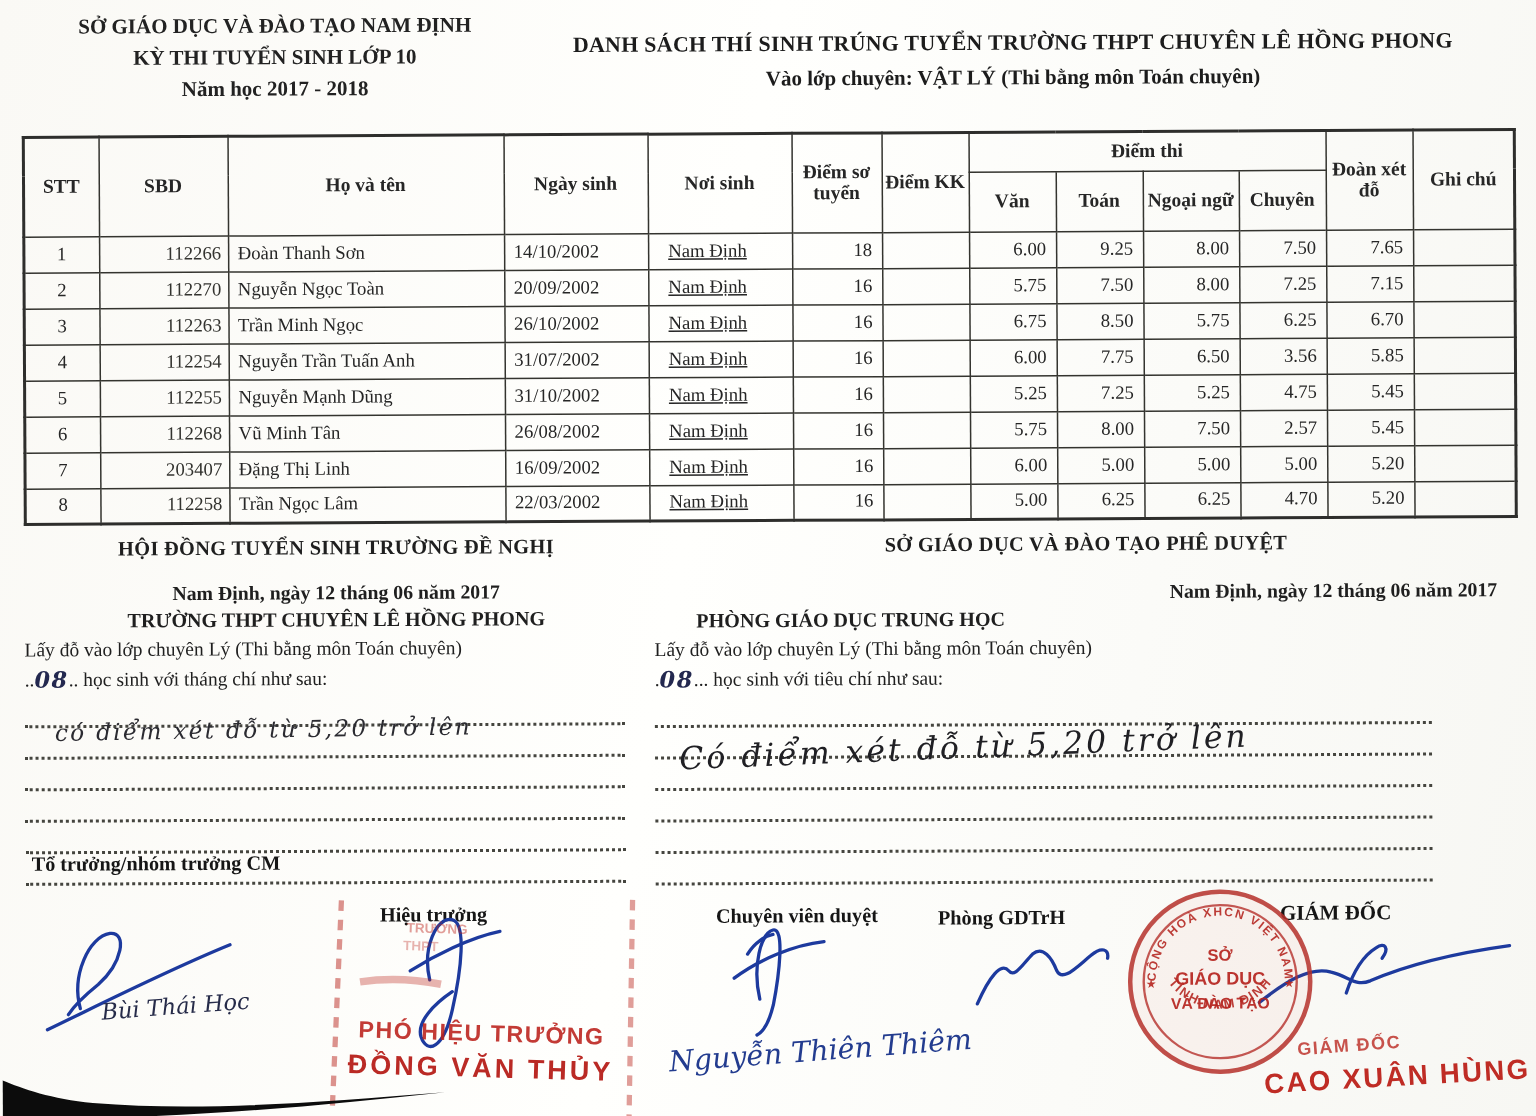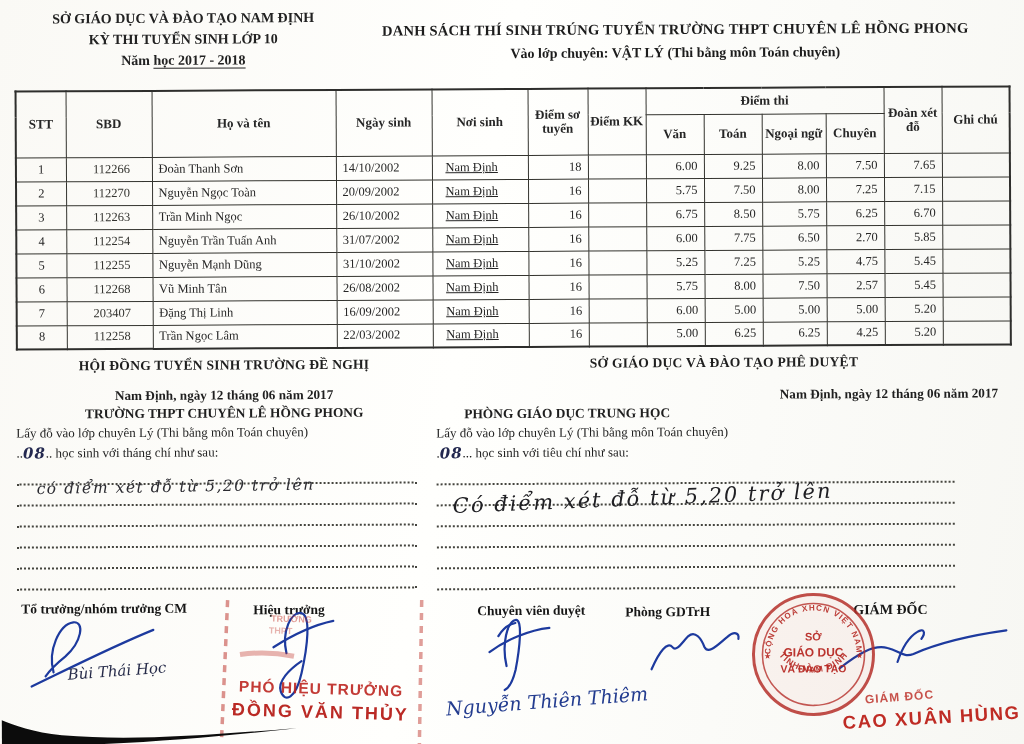--- a/index.html
+++ b/index.html
@@ -5,36 +5,36 @@
   * { margin:0; padding:0; box-sizing:border-box; }
   html,body { width:1024px; height:744px; }
   body { background:#ddd; }
   .page { position:relative; width:1024px; height:744px; overflow:hidden;
           background:linear-gradient(100deg,#faf9f5 0%,#fffffd 45%,#f7f7f3 100%);
           font-family:"Liberation Serif","DejaVu Serif",serif; color:#1e1e1e;padding-left:41px; }
   .doc { position:absolute; inset:0; transform:rotate(-0.3deg); }
 
   .agency { position:absolute; left:24px; top:6px; width:322px; text-align:center;
             font-weight:700; font-size:14px; line-height:1.5; color:#222; }
-  .agency .u { text-decoration:underline; text-underline-offset:3px; }
+  .agency .u { text-underline-offset:3px; }
   .title-block { position:absolute; left:334px; top:22px; width:686px; text-align:center; font-weight:700; color:#1c1c1c; }
   .title-main { font-size:14.6px; letter-spacing:.2px; }
   .title-sub  { font-size:14px; margin-top:7px; }
 
   table.results { position:absolute; left:16px; top:88px; width:994px;
     border-collapse:collapse; table-layout:fixed; font-size:12.5px; color:#262626;
     border:2.5px solid #2e2e2c; }
   .results th, .results td { border:1.5px solid #34342f; }
   .results thead th { font-weight:700; font-size:13px; text-align:center; vertical-align:middle;
     line-height:1.12; padding:1px; }
   .results thead tr.hrow1 { height:26px; }
   .results thead tr.hrow2 { height:40px; }
   .results tbody td { height:24px; vertical-align:middle; padding:0 4px; overflow:hidden; white-space:nowrap; }
   .c-stt { text-align:center; }
-  .c-sbd { text-align:center; padding-left:9px !important; color:#33332f; }
+  .c-sbd { text-align:right; padding-left:9px !important; color:#33332f; }
   .c-name { text-align:left; padding-left:6px !important; }
   .c-dob { text-align:left; padding-left:6px !important; }
   .c-pob { text-align:left; padding-left:13px !important;text-decoration:underline; }
   .c-so_tuyen,.c-van,.c-toan,.c-ngoai_ngu,.c-chuyen,.c-xet_do { text-align:right; padding-right:6px !important; }
 
   .sec { position:absolute; top:356px; font-size:13px; color:#1f1f1f; }
   .sec-left { left:16px; width:416px; }
   .sec-right { left:436px; width:576px; }
   .sec-title { font-weight:700; font-size:13.6px; text-align:center; letter-spacing:.2px; }
   .sec-date  { font-weight:700; font-size:13.2px; margin-top:14px; }
@@ -52,21 +52,21 @@
   .sec-left .dotline { width:400px; }
   .sec-right .dotline { width:518px; }
 
   .hand { position:absolute; font-family:"DejaVu Serif",serif; font-style:italic; z-index:6; white-space:nowrap; }
   .hw-left-criteria { left:36px; top:476px; font-size:15.5px; letter-spacing:1.5px; color:#2b2b31; transform:rotate(-0.6deg); }
   .hw-right-criteria { left:452px; top:487px; font-size:21px; letter-spacing:2px; color:#202024; transform:rotate(-2deg); }
   .hw-name-1 { left:66px; top:660px; font-size:15px; color:#262b49; transform:rotate(-4deg); }
   .hw-name-2 { left:444px; top:690px; font-size:19px; color:#233c8f; transform:rotate(-4deg); }
 
   .sig-label { position:absolute; font-weight:700; font-size:13.5px; color:#161616; z-index:4; }
-  .lbl-to-truong { left:20px; top:599px; }
+  .lbl-to-truong { left:20px; top:566px; }
   .lbl-hieu-truong { left:252px; top:601px; }
   .lbl-chuyen-vien { left:476px; top:603px; }
   .lbl-phong { left:624px; top:605px; }
   .lbl-giam-doc { left:852px; top:604px; font-size:14px; }
 
   svg.overlay { position:absolute; inset:0; z-index:5; pointer-events:none; }
   .ink { fill:none; stroke:#1d3a9e; stroke-width:2.2; stroke-linecap:round; stroke-linejoin:round; }
   .stamp-txt { font-family:"Liberation Sans","DejaVu Sans",sans-serif; font-weight:700; }
 </style>
 </head>
@@ -172,21 +172,21 @@
             <td class="c-stt">4</td>
             <td class="c-sbd">112254</td>
             <td class="c-name">Nguyễn Trần Tuấn Anh</td>
             <td class="c-dob">31/07/2002</td>
             <td class="c-pob">Nam Định</td>
             <td class="c-so_tuyen">16</td>
             <td class="c-kk"></td>
             <td class="c-van">6.00</td>
             <td class="c-toan">7.75</td>
             <td class="c-ngoai_ngu">6.50</td>
-            <td class="c-chuyen">2.70</td>
+            <td class="c-chuyen">3.56</td>
             <td class="c-xet_do">5.85</td>
             <td class="c-ghi_chu"></td>
           </tr>
           <tr>
             <td class="c-stt">5</td>
             <td class="c-sbd">112255</td>
             <td class="c-name">Nguyễn Mạnh Dũng</td>
             <td class="c-dob">31/10/2002</td>
             <td class="c-pob">Nam Định</td>
             <td class="c-so_tuyen">16</td>
@@ -232,21 +232,21 @@
             <td class="c-stt">8</td>
             <td class="c-sbd">112258</td>
             <td class="c-name">Trần Ngọc Lâm</td>
             <td class="c-dob">22/03/2002</td>
             <td class="c-pob">Nam Định</td>
             <td class="c-so_tuyen">16</td>
             <td class="c-kk"></td>
             <td class="c-van">5.00</td>
             <td class="c-toan">6.25</td>
             <td class="c-ngoai_ngu">6.25</td>
-            <td class="c-chuyen">4.25</td>
+            <td class="c-chuyen">4.70</td>
             <td class="c-xet_do">5.20</td>
             <td class="c-ghi_chu"></td>
           </tr>
         </tbody>
   </table>
 
   <div class="sec sec-left">
     <div class="sec-title">HỘI ĐỒNG TUYỂN SINH TRƯỜNG ĐỀ NGHỊ</div>
     <div class="sec-date">Nam Định, ngày 12 tháng 06 năm 2017</div>
     <div class="sec-org">TRƯỜNG THPT CHUYÊN LÊ HỒNG PHONG</div>

